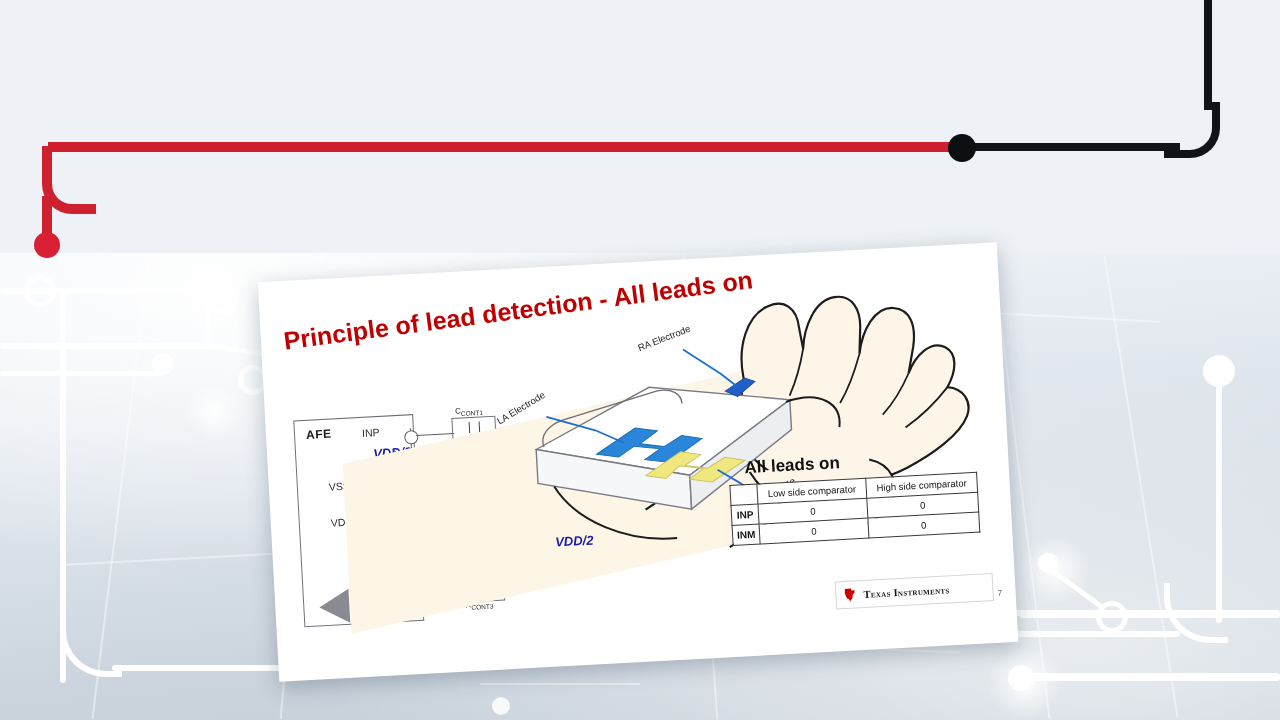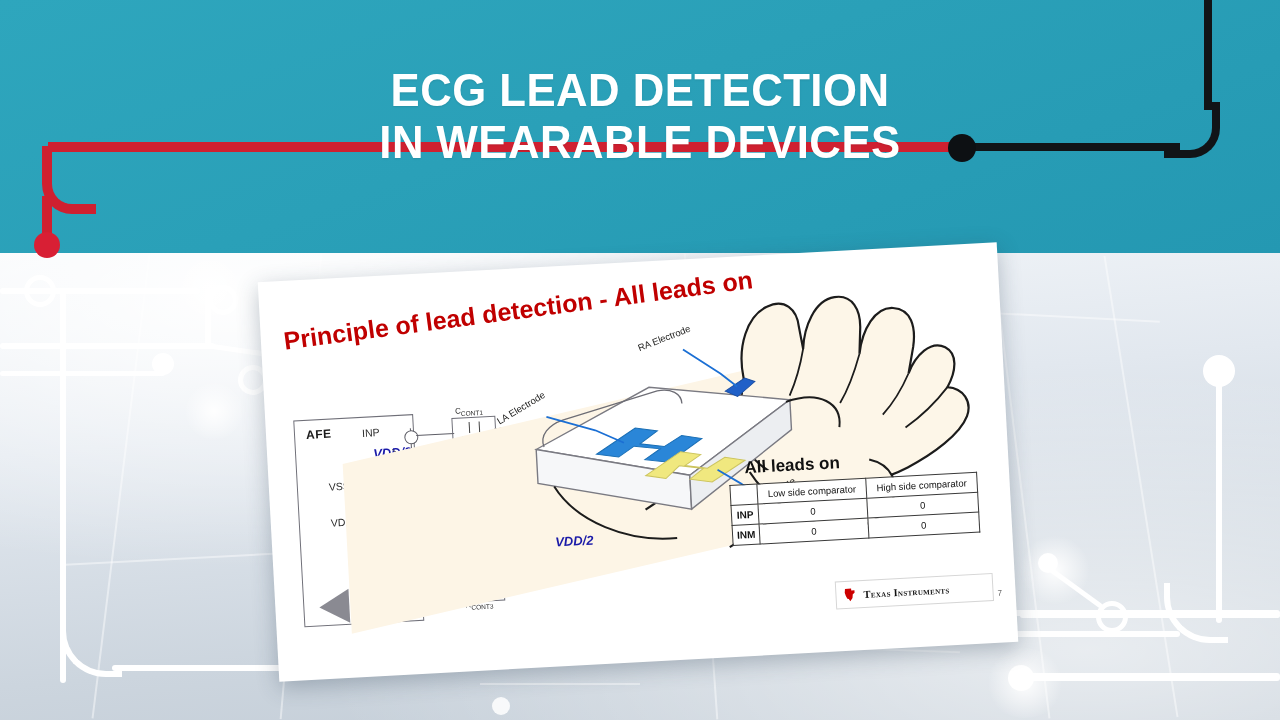--- a/index.html
+++ b/index.html
@@ -161,26 +161,20 @@
   .ti-mark{width:15px;height:15px;position:relative;}
   .ti-name{font-size:10.5px;color:#111;font-family:"Liberation Serif",serif;
     letter-spacing:.3px;font-variant:small-caps;font-weight:bold;}
   .pagenum{position:absolute;left:722px;top:346px;font-size:8px;color:#555;}
 </style>
 </head>
 <body>
 
 <div class="stage">
 
-  <div class="header-band">
-    <div class="title-block">
-      <div class="title-line">ECG LEAD DETECTION</div>
-      <div class="title-line">IN WEARABLE DEVICES</div>
-    </div>
-  </div>
 
   <div class="red-line"></div>
   <div class="red-elbow"></div>
   <div class="red-stem"></div>
   <div class="red-dot"></div>
   <div class="blk-line"></div>
   <div class="blk-elbow"></div>
   <div class="blk-stem"></div>
   <div class="blk-dot"></div>
 

